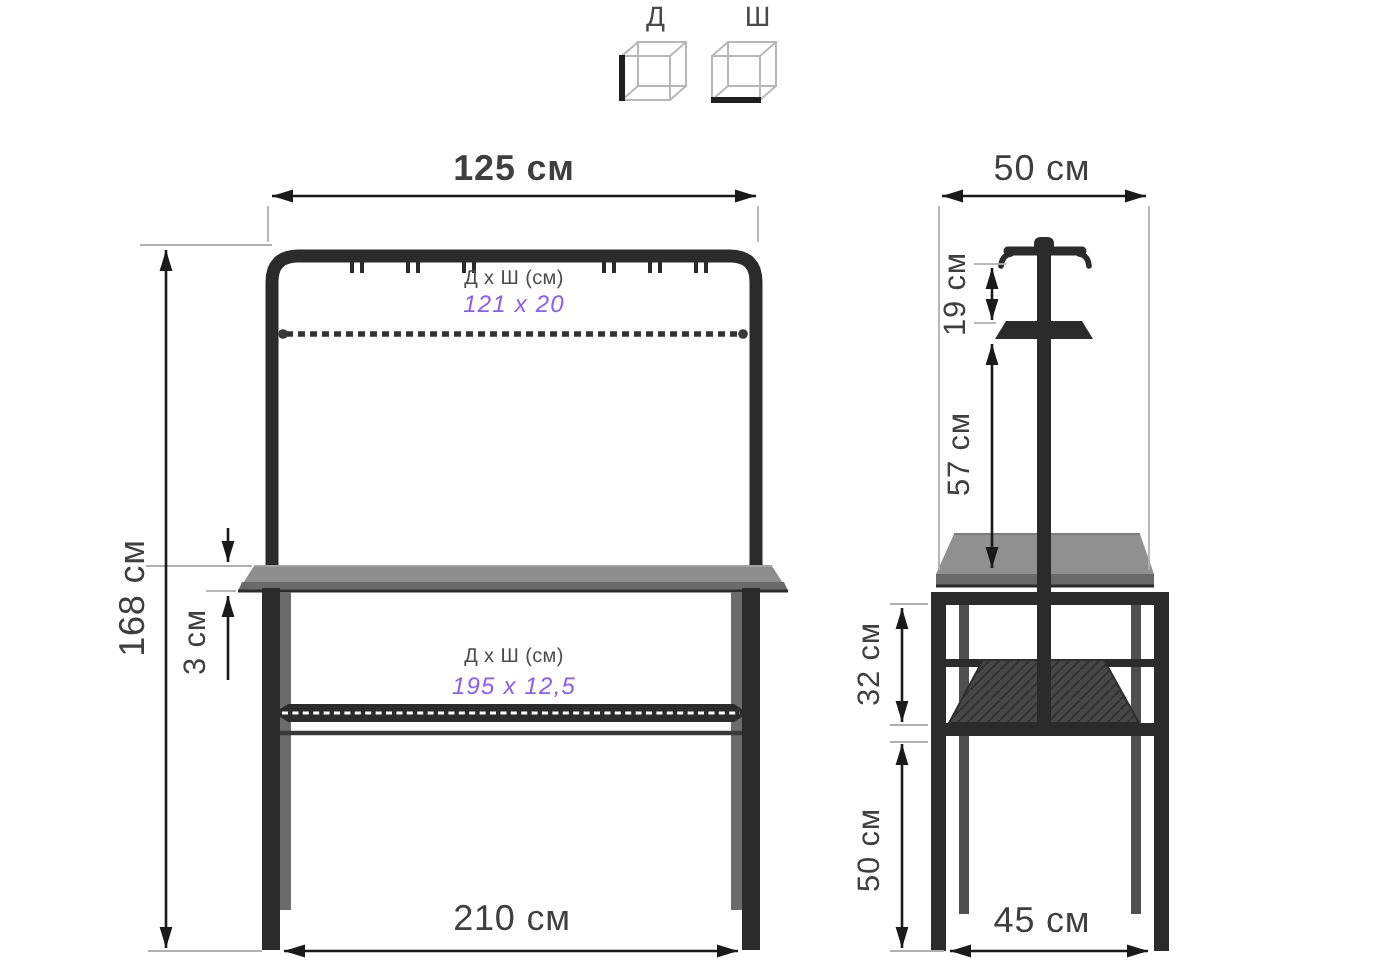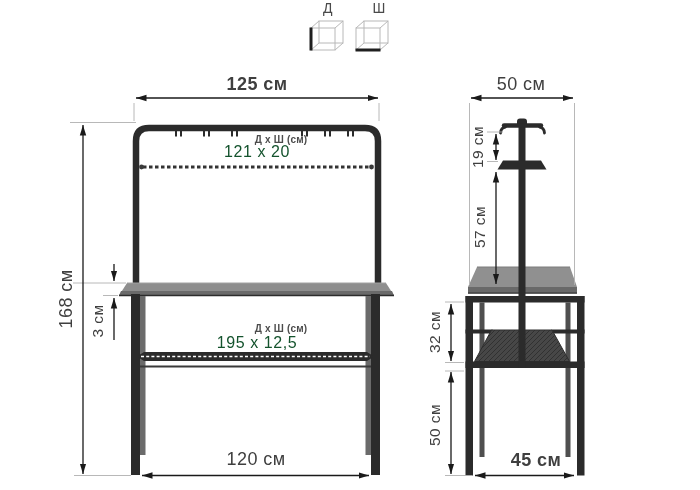--- a/index.html
+++ b/index.html
@@ -7,22 +7,22 @@
     position:relative;width:700px;height:490px;background:#ffffff;overflow:hidden;
     font-family:"Liberation Sans",sans-serif;
   }
   .lbl{
     position:absolute;white-space:nowrap;color:#3f3f3f;
     transform:translate(-50%,-50%);line-height:1;letter-spacing:.4px;
   }
   .lbl.v{transform:translate(-50%,-50%) rotate(-90deg);}
   .big{font-size:18px;}
   .med{font-size:15.5px;}
-  .tiny{font-size:10px;font-weight:700;color:#4c4c4c;letter-spacing:.2px;margin-left:24px;}
-  .num{font-size:16px;color:#14532d;letter-spacing:.6px;}
+  .tiny{font-size:10px;font-weight:400;color:#4c4c4c;letter-spacing:.2px;}
+  .num{font-size:12px;color:#8b5cf6;letter-spacing:.6px;font-style:italic;}
   .icn{font-size:14px;color:#4a4a4a;font-weight:400;}
   svg{position:absolute;left:0;top:0;}
 </style>
 </head>
 <body>
 
 <div class="canvas">
 
   <svg width="700" height="490" viewBox="0 0 700 490">
     <defs>
@@ -160,21 +160,21 @@
   <div class="lbl icn" style="left:328px;top:8px;">Д</div>
   <div class="lbl icn" style="left:379px;top:8px;">Ш</div>
 
   <div class="lbl big" style="left:257px;top:84px;font-weight:bold;">125 см</div>
   <div class="lbl tiny" style="left:257px;top:140px;">Д x Ш (см)</div>
   <div class="lbl num" style="left:257px;top:152px;">121 x 20</div>
   <div class="lbl big v" style="left:66px;top:299px;">168 см</div>
   <div class="lbl med v" style="left:98px;top:321px;">3 см</div>
   <div class="lbl tiny" style="left:257px;top:329px;">Д x Ш (см)</div>
   <div class="lbl num" style="left:257px;top:343px;">195 x 12,5</div>
-  <div class="lbl big" style="left:256px;top:459px;">120 см</div>
+  <div class="lbl big" style="left:256px;top:459px;">210 см</div>
 
   <div class="lbl big" style="left:521px;top:84px;">50 см</div>
   <div class="lbl med v" style="left:478px;top:147px;">19 см</div>
   <div class="lbl med v" style="left:480px;top:227px;">57 см</div>
   <div class="lbl med v" style="left:435px;top:332px;">32 см</div>
   <div class="lbl med v" style="left:435px;top:425px;">50 см</div>
-  <div class="lbl big" style="left:536px;top:460px;font-weight:bold;">45 см</div>
+  <div class="lbl big" style="left:521px;top:460px;">45 см</div>
 </div>
 
 </body></html>

